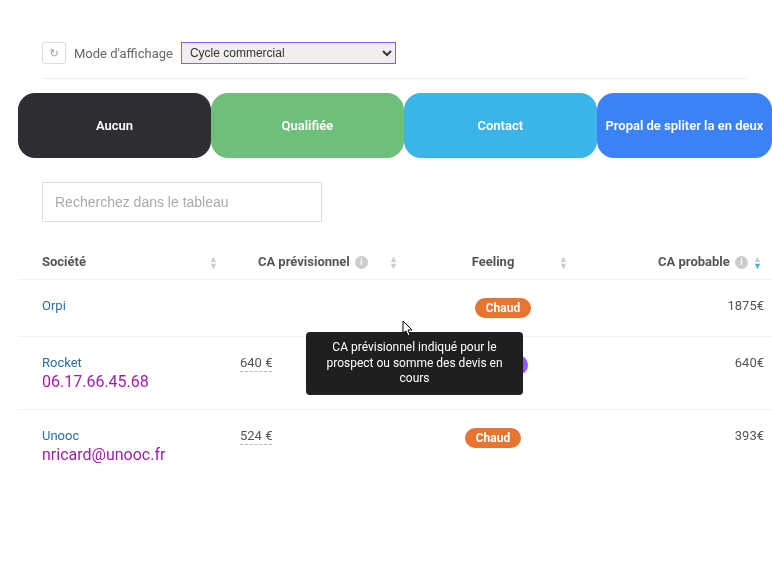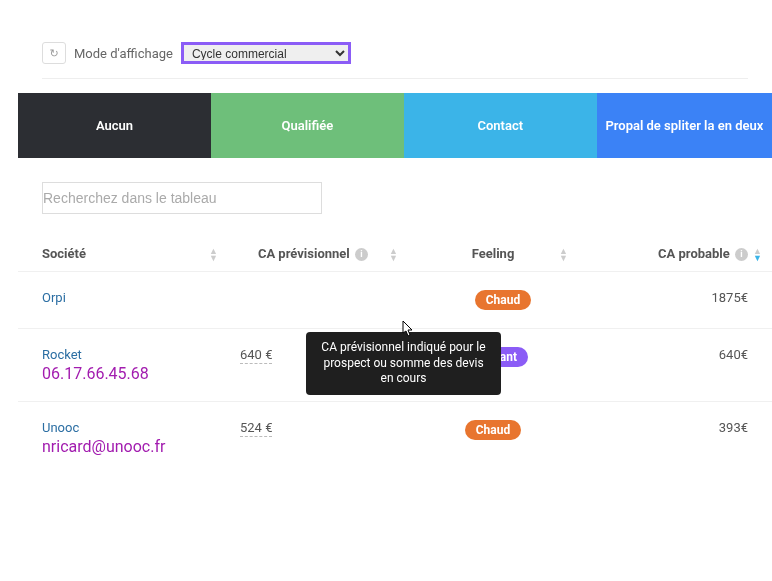--- a/index.html
+++ b/index.html
@@ -4,30 +4,30 @@
 <style>
   * { box-sizing: border-box; margin: 0; padding: 0; }
   body { font-family: -apple-system, BlinkMacSystemFont, "Segoe UI", Roboto, Arial, sans-serif; font-size: 13px; color: #555; background: #fff; }
   .page { width: 772px; }
   .breadcrumb { padding: 14px 18px 10px 18px; font-size: 17px; color: #888; font-weight: 600; }
   .breadcrumb .sep { color: #888; }
   .panel { margin: 20px 0 0 18px; background: #fff; padding: 22px 0 0 0; width: 754px; }
   .toolbar { display: flex; align-items: center; padding: 0 24px 14px 24px; gap: 8px; }
   .refresh-btn { border: 1px solid #ddd; border-radius: 3px; width: 24px; height: 22px; display: flex; align-items: center; justify-content: center; color: #999; background: #fff; font-size: 11px; }
   .toolbar-label { color: #666; }
-  .mode-select { border: 3px solid #8b5cf6; background: #efefef; height: 22px; width: 170px; font-size: 12px; padding: 1px 4px; color: #333; }
+  .mode-select { border: 1px solid #8b5cf6; background: #efefef; height: 22px; width: 215px; font-size: 12px; padding: 1px 4px; color: #333; }
   .divider { border: none; border-top: 1px solid #eee; margin: 0 24px 0 24px; }
   .tabs { display: flex; margin: 14px 0 0 0; height: 65px; width: 100%; }
-  .tab { flex: 1; display: flex; align-items: center; justify-content: center; color: #fff; font-size: 13px; font-weight: 600; text-align: center; padding: 0 8px; }
+  .tab { flex: 1; display: flex; align-items: center; justify-content: center; color: #fff; font-size: 13px; font-weight: 600; text-align: center; padding: 0 8px; border-radius: 17px; }
   .tab.dark { background: #2c2e33; }
   .tab.blue { background: #3bb4e8; }
   .tab.green { background: #6ebf7a; }
   .tab.red  { background: #3b82f6; flex: 0.9; }
   .search-wrap { padding: 24px; }
-  .search-input { border: 1px solid #ddd; height: 32px; width: 280px; padding: 0 0; font-size: 14px; color: #888; }
+  .search-input { border: 1px solid #ddd; height: 40px; width: 280px; padding: 0 12px; font-size: 14px; color: #888; }
   .search-input::placeholder { color: #aaa; }
   table { width: 100%; border-collapse: collapse; }
   th { text-align: left; padding: 8px 12px 10px 12px; color: #555; font-weight: 700; font-size: 13px; position: relative; }
   th .sort { position: absolute; right: 10px; top: 50%; transform: translateY(-50%); color: #ccc; font-size: 9px; line-height: 7px; display: flex; flex-direction: column; }
   th .sort .down-active { color: #3bb4e8; }
   th .info-icon { display: inline-block; width: 13px; height: 13px; border-radius: 50%; background: #ccc; color: #fff; font-size: 9px; font-weight: 700; text-align: center; line-height: 13px; margin-left: 2px; vertical-align: middle; }
   th.col-soc { width: 210px; padding-left: 24px; }
   th.col-ca { width: 180px; text-align: right; padding-right: 40px; }
   th.col-feel { width: 170px; text-align: center; }
   th.col-prob { text-align: right; padding-right: 24px; }
@@ -36,22 +36,22 @@
   td.col-soc { padding-left: 24px; }
   td.col-soc a { color: #2b6ea3; text-decoration: none; }
   td.col-soc .sub { color: #a21caf; font-size: 16px; margin-top: 2px; }
   td.col-ca { text-align: left; padding-right: 40px; }
   td.col-ca .val { border-bottom: 1px dashed #bbb; padding-bottom: 1px; color: #555; }
   td.col-feel { text-align: center; }
   .badge { display: inline-block; border-radius: 11px; padding: 3px 11px; color: #fff; font-size: 12px; font-weight: 700; }
   .b-chaud { background: #e8752f; }
   .b-bouillant { background: #8b5cf6; }
   .b-tiede { background: #c054d9; }
-  td.col-prob { text-align: right; padding-right: 24px; color: #555; }
-  .tooltip { position: absolute; background: #1f1f1f; color: #fff; border-radius: 4px; padding: 8px 12px; font-size: 12px; width: 195px; text-align: center; left: 306px; top: 332px; line-height: 1.3; z-index: 10; }
+  td.col-prob { text-align: right; padding-right: 8px; color: #555; }
+  .tooltip { position: absolute; background: #1f1f1f; color: #fff; border-radius: 4px; padding: 8px 12px; font-size: 12px; width: 217px; text-align: center; left: 306px; top: 332px; line-height: 1.3; z-index: 10; }
   .cursor { position: absolute; left: 399px; top: 320px; z-index: 11; pointer-events: none; }
   .badge-row0 { position: relative; left: 10px; }
 </style>
 </head>
 <body>
 
 <div class="page">
 
 
   <div class="panel">

